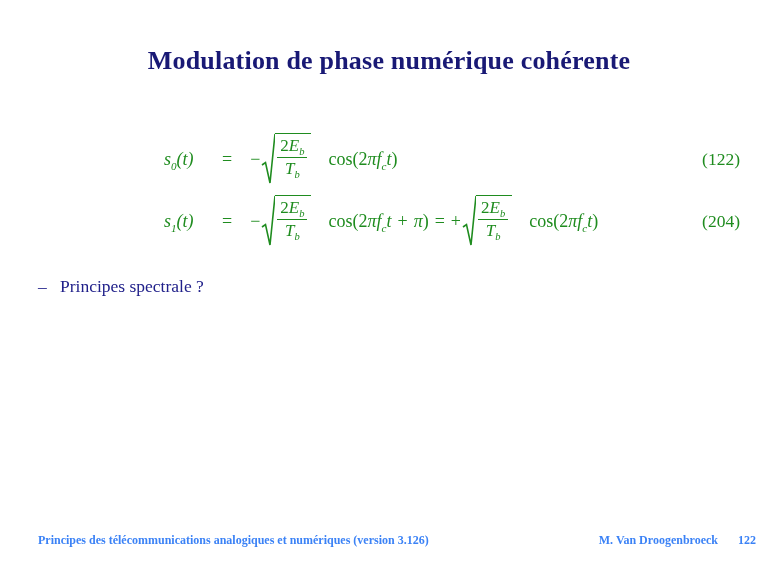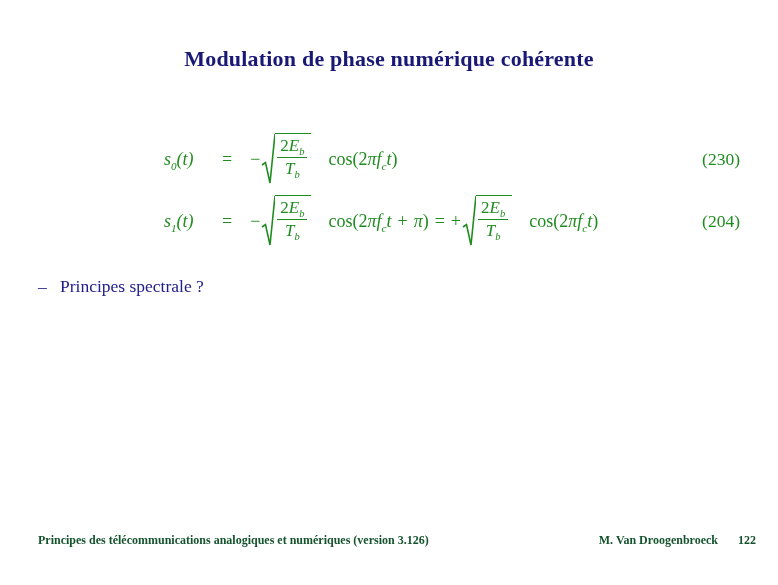--- a/index.html
+++ b/index.html
@@ -13,21 +13,21 @@
   }
 
   
   .title-row {
     position: absolute;
     top: 46px; left: 0; right: 0;
     text-align: center;
   }
   .title-row h1 {
     margin: 0;
-    font-size: 22px;
+    font-size: 26px;
     font-weight: bold;
     color: #191975;
     letter-spacing: 0.2px;
   }
 
   
   .equations {
     position: absolute;
     top: 128px;
     left: 164px;
@@ -93,21 +93,21 @@
 
   
   .footer {
     position: absolute;
     left: 38px;
     right: 22px;
     top: 533px;
     display: flex;
     justify-content: space-between;
     align-items: baseline;
-    color: #14532d;
+    color: #3b82f6;
     font-size: 12px;
     font-weight: 600;
   }
   .footer-right { display: flex; gap: 20px; align-items: baseline; }
   .footer-page { font-weight: 700; }
 </style>
 </head>
 <body>
 
 <div class="slide">
@@ -127,21 +127,21 @@
             <path d="M1 32 L4.5 29.5 L9 50 L14 0.9" fill="none" stroke="currentColor" stroke-width="1.6"></path>
           </svg>
         <span class="radicand">
           <span class="frac">
             <span class="num"><span>2</span><span class="it">E</span><sub class="msub">b</sub></span>
             <span class="den"><span class="it">T</span><sub class="msub">b</sub></span>
           </span>
         </span>
       </span>
       <span class="trig"><span>cos</span><span>(</span><span>2</span><span class="it">π</span><span class="it">f</span><sub class="msub">c</sub><span class="it">t</span><span>)</span></span>
-      <span class="eq-number">(230)</span>
+      <span class="eq-number">(122)</span>
     </div>
 
     <div class="eq-row">
       <span class="lhs"><span>s</span><sub class="msub">1</sub><span>(t)</span></span>
       <span class="rel">=</span>
       <span>−</span>
       <span class="sqrt">
         <svg viewBox="0 0 14 52">
             <path d="M1 32 L4.5 29.5 L9 50 L14 0.9" fill="none" stroke="currentColor" stroke-width="1.6"></path>
           </svg>

